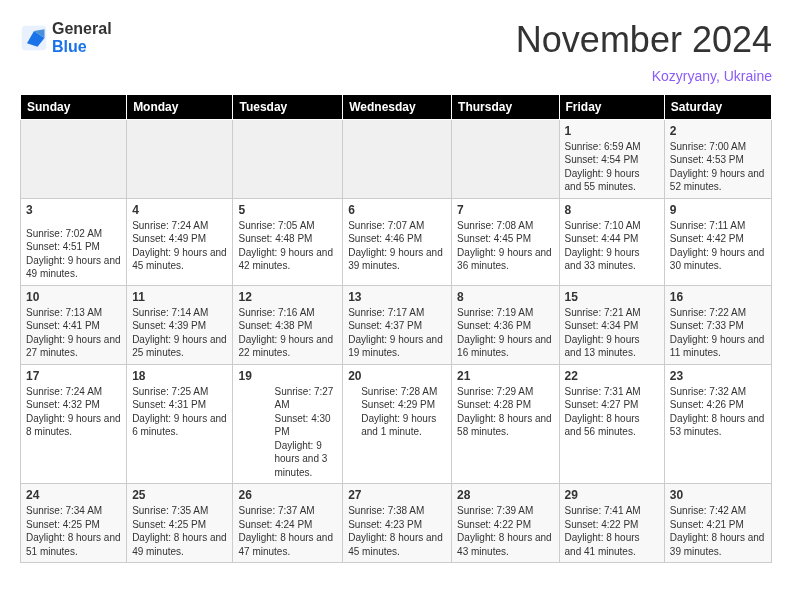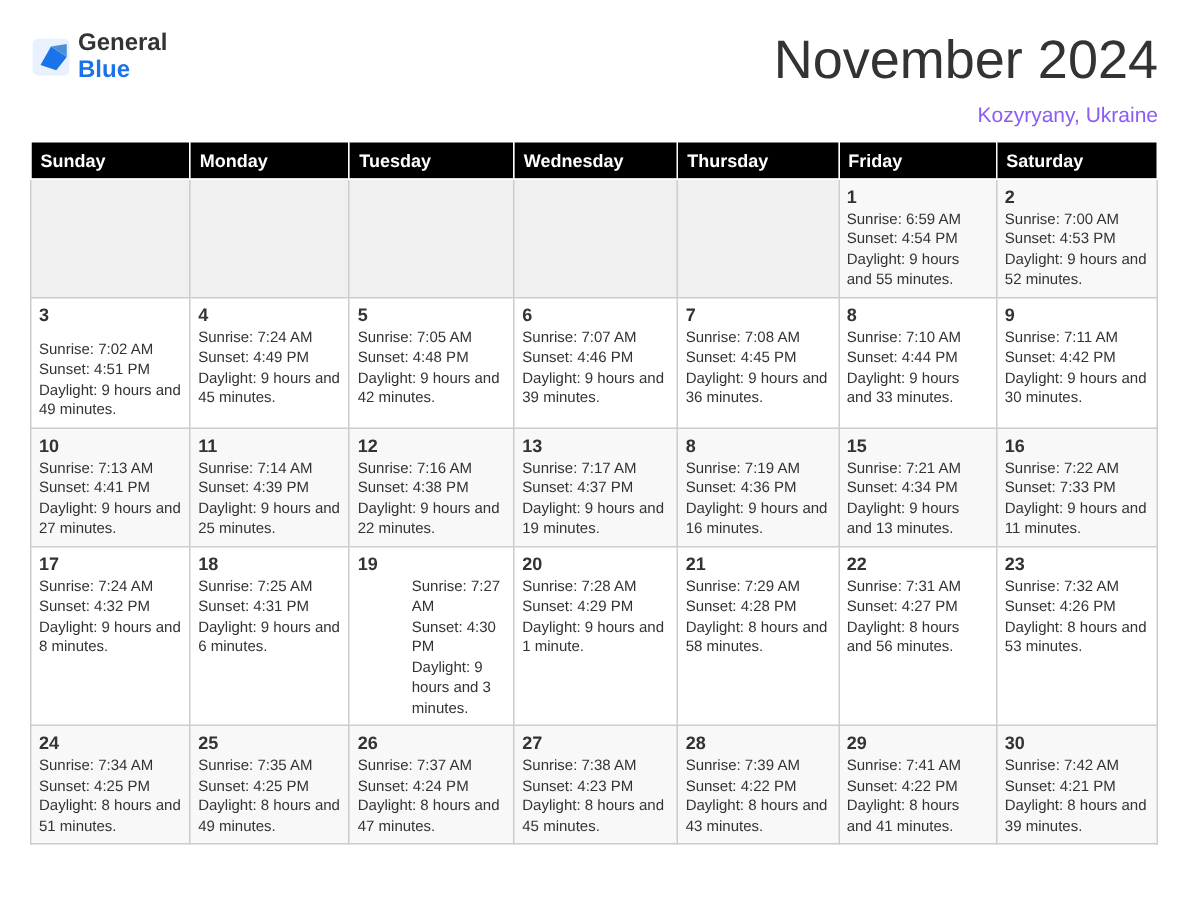--- a/index.html
+++ b/index.html
@@ -248,21 +248,21 @@
 Daylight: 9 hours and 6 minutes.</div>
           </td>
           <td>
             <span class="day-num">19</span>
             <div class="day-info" style="white-space: pre-line; margin-left: 36px;">Sunrise: 7:27 AM
 Sunset: 4:30 PM
 Daylight: 9 hours and 3 minutes.</div>
           </td>
           <td>
             <span class="day-num">20</span>
-            <div class="day-info" style="white-space: pre-line;">Sunrise: 7:28 AM
+            <div class="day-info" style="white-space: pre-line; margin-left: 13px;">Sunrise: 7:28 AM
 Sunset: 4:29 PM
 Daylight: 9 hours and 1 minute.</div>
           </td>
           <td>
             <span class="day-num">21</span>
             <div class="day-info" style="white-space: pre-line;">Sunrise: 7:29 AM
 Sunset: 4:28 PM
 Daylight: 8 hours and 58 minutes.</div>
           </td>
           <td>

